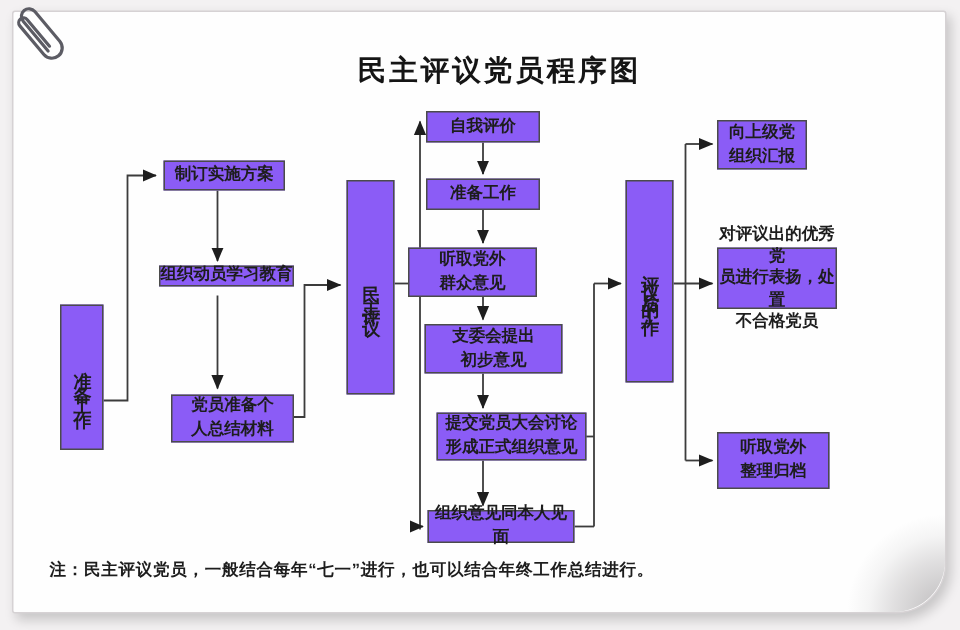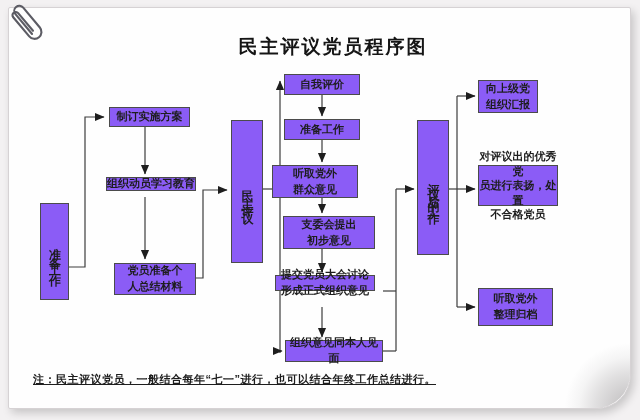--- a/index.html
+++ b/index.html
@@ -48,21 +48,20 @@
   }
   .vbox .vtext{
     writing-mode:vertical-lr;
     text-orientation:upright;
     font-size:12px;font-weight:700;
   }
   .note{
     position:absolute;left:33px;top:372px;width:580px;
     font-size:11px;font-weight:700;color:#1d1d1d;
     letter-spacing:0.5px;
-    text-decoration:underline;
   }
 </style>
 </head>
 <body>
 
 <div class="page">
   <div class="curl"></div>
 </div>
 
 <svg class="clip" width="24" height="48" viewBox="0 0 26 50">
@@ -119,21 +118,21 @@
 <div class="box" style="left:284px;top:74px;width:76px;height:21px">自我评价</div>
 
 <div class="box" style="left:284px;top:119px;width:76px;height:21px">准备工作</div>
 
 <div class="box" style="left:272px;top:165px;width:86px;height:33px">听取党外
 群众意见</div>
 
 <div class="box" style="left:283px;top:216px;width:92px;height:33px">支委会提出
 初步意见</div>
 
-<div class="box" style="left:275px;top:275px;width:100px;height:16px">提交党员大会讨论
+<div class="box" style="left:291px;top:275px;width:100px;height:32px">提交党员大会讨论
 形成正式组织意见</div>
 
 <div class="box" style="left:285px;top:340px;width:98px;height:22px">组织意见同本人见面</div>
 
 <div class="box vbox" style="left:417px;top:120px;width:32px;height:135px">
   <span class="vtext" style="letter-spacing:6px;margin-bottom:-6px">评议后的工作</span>
 </div>
 
 <div class="box" style="left:478px;top:80px;width:60px;height:33px">向上级党
 组织汇报</div>

